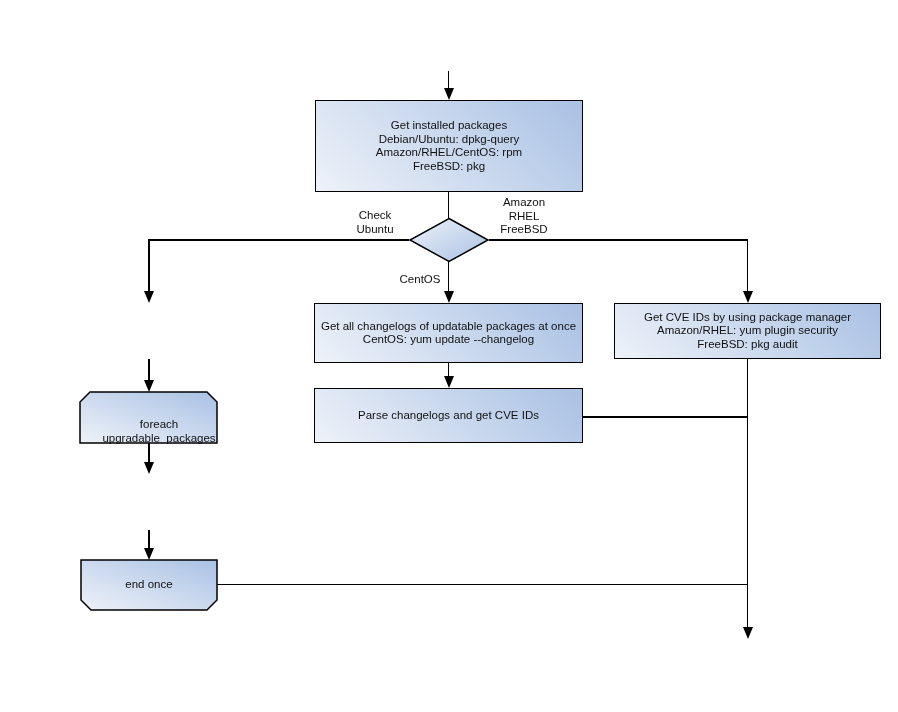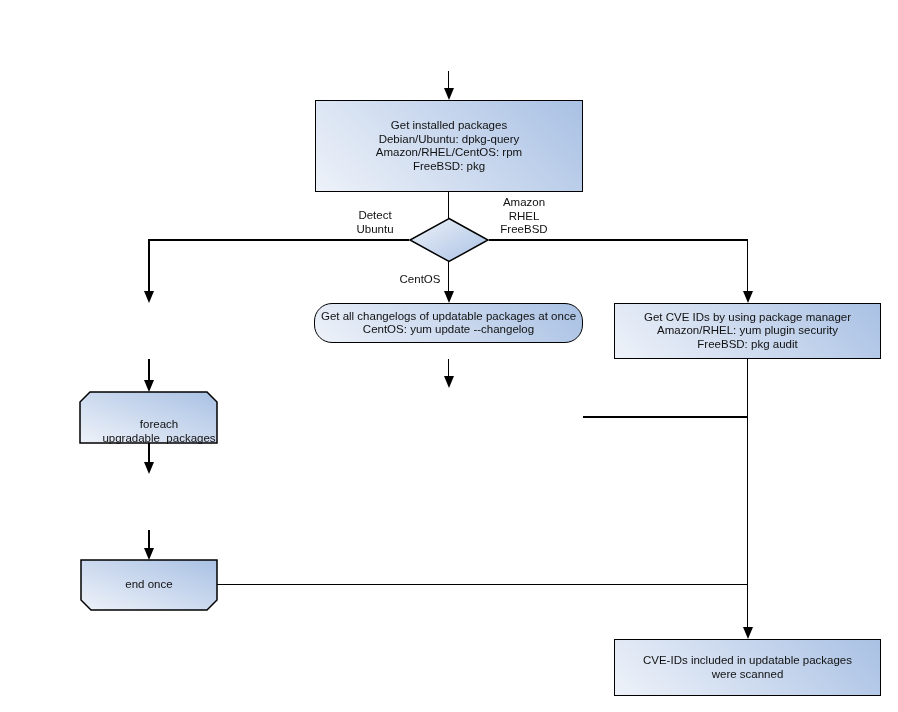--- a/index.html
+++ b/index.html
@@ -88,36 +88,35 @@
 
   <div class="node" style="left:315px; top:100px; width:268px; height:92px;">
     <span>Get installed packages
 Debian/Ubuntu: dpkg-query
 Amazon/RHEL/CentOS: rpm
 FreeBSD: pkg</span>
   </div>
 
 
 
-  <div class="node" style="left:314px; top:303px; width:269px; height:40px;border-radius:18px;">
+  <div class="node" style="left:314px; top:303px; width:269px; height:60px;">
     <span>Get all changelogs of updatable packages at once
 CentOS: yum update --changelog</span>
   </div>
 
+  <div class="node" style="left:314px; top:388px; width:269px; height:55px;">
+    <span>Parse changelogs and get CVE IDs</span>
+  </div>
 
   <div class="node" style="left:614px; top:303px; width:267px; height:56px;">
     <span>Get CVE IDs by using package manager
 Amazon/RHEL: yum plugin security
 FreeBSD: pkg audit</span>
   </div>
 
-  <div class="node" style="left:614px; top:639px; width:267px; height:57px;">
-    <span>CVE-IDs included in updatable packages
-were scanned</span>
-  </div>
 
   <svg class="shape-svg" style="left:408px; top:217px;" width="82" height="46" viewBox="0 0 82 46">
     <defs>
       <linearGradient id="gradDiamond" x1="0" y1="0" x2="1" y2="1">
         <stop offset="0" stop-color="#eef2f9"></stop>
         <stop offset="1" stop-color="#a9c1e4"></stop>
       </linearGradient>
     </defs>
     <polygon points="41,1.5 80,23 41,44.5 2,23" fill="url(#gradDiamond)" stroke="#000000" stroke-width="1.5"></polygon>
   </svg>
@@ -136,21 +135,21 @@
 upgradable  packages</span>
   </div>
 
   <svg class="shape-svg" style="left:80px; top:559px;" width="138" height="52" viewBox="0 0 138 52">
     <polygon points="1,1 137,1 137,41 127,51 11,51 1,41" fill="url(#gradLoop)" stroke="#000000" stroke-width="1.5"></polygon>
   </svg>
   <div class="shape-text" style="left:80px; top:559px; width:138px; height:52px;">
     <span>end once</span>
   </div>
 
-  <div class="edge-label" style="left:325px; top:209px; width:100px;">Detect
+  <div class="edge-label" style="left:325px; top:209px; width:100px;">Check
 Ubuntu</div>
 
   <div class="edge-label" style="left:474px; top:196px; width:100px;">Amazon
 RHEL
 FreeBSD</div>
 
   <div class="edge-label" style="left:370px; top:273px; width:100px;">CentOS</div>
 
 </div>
 

